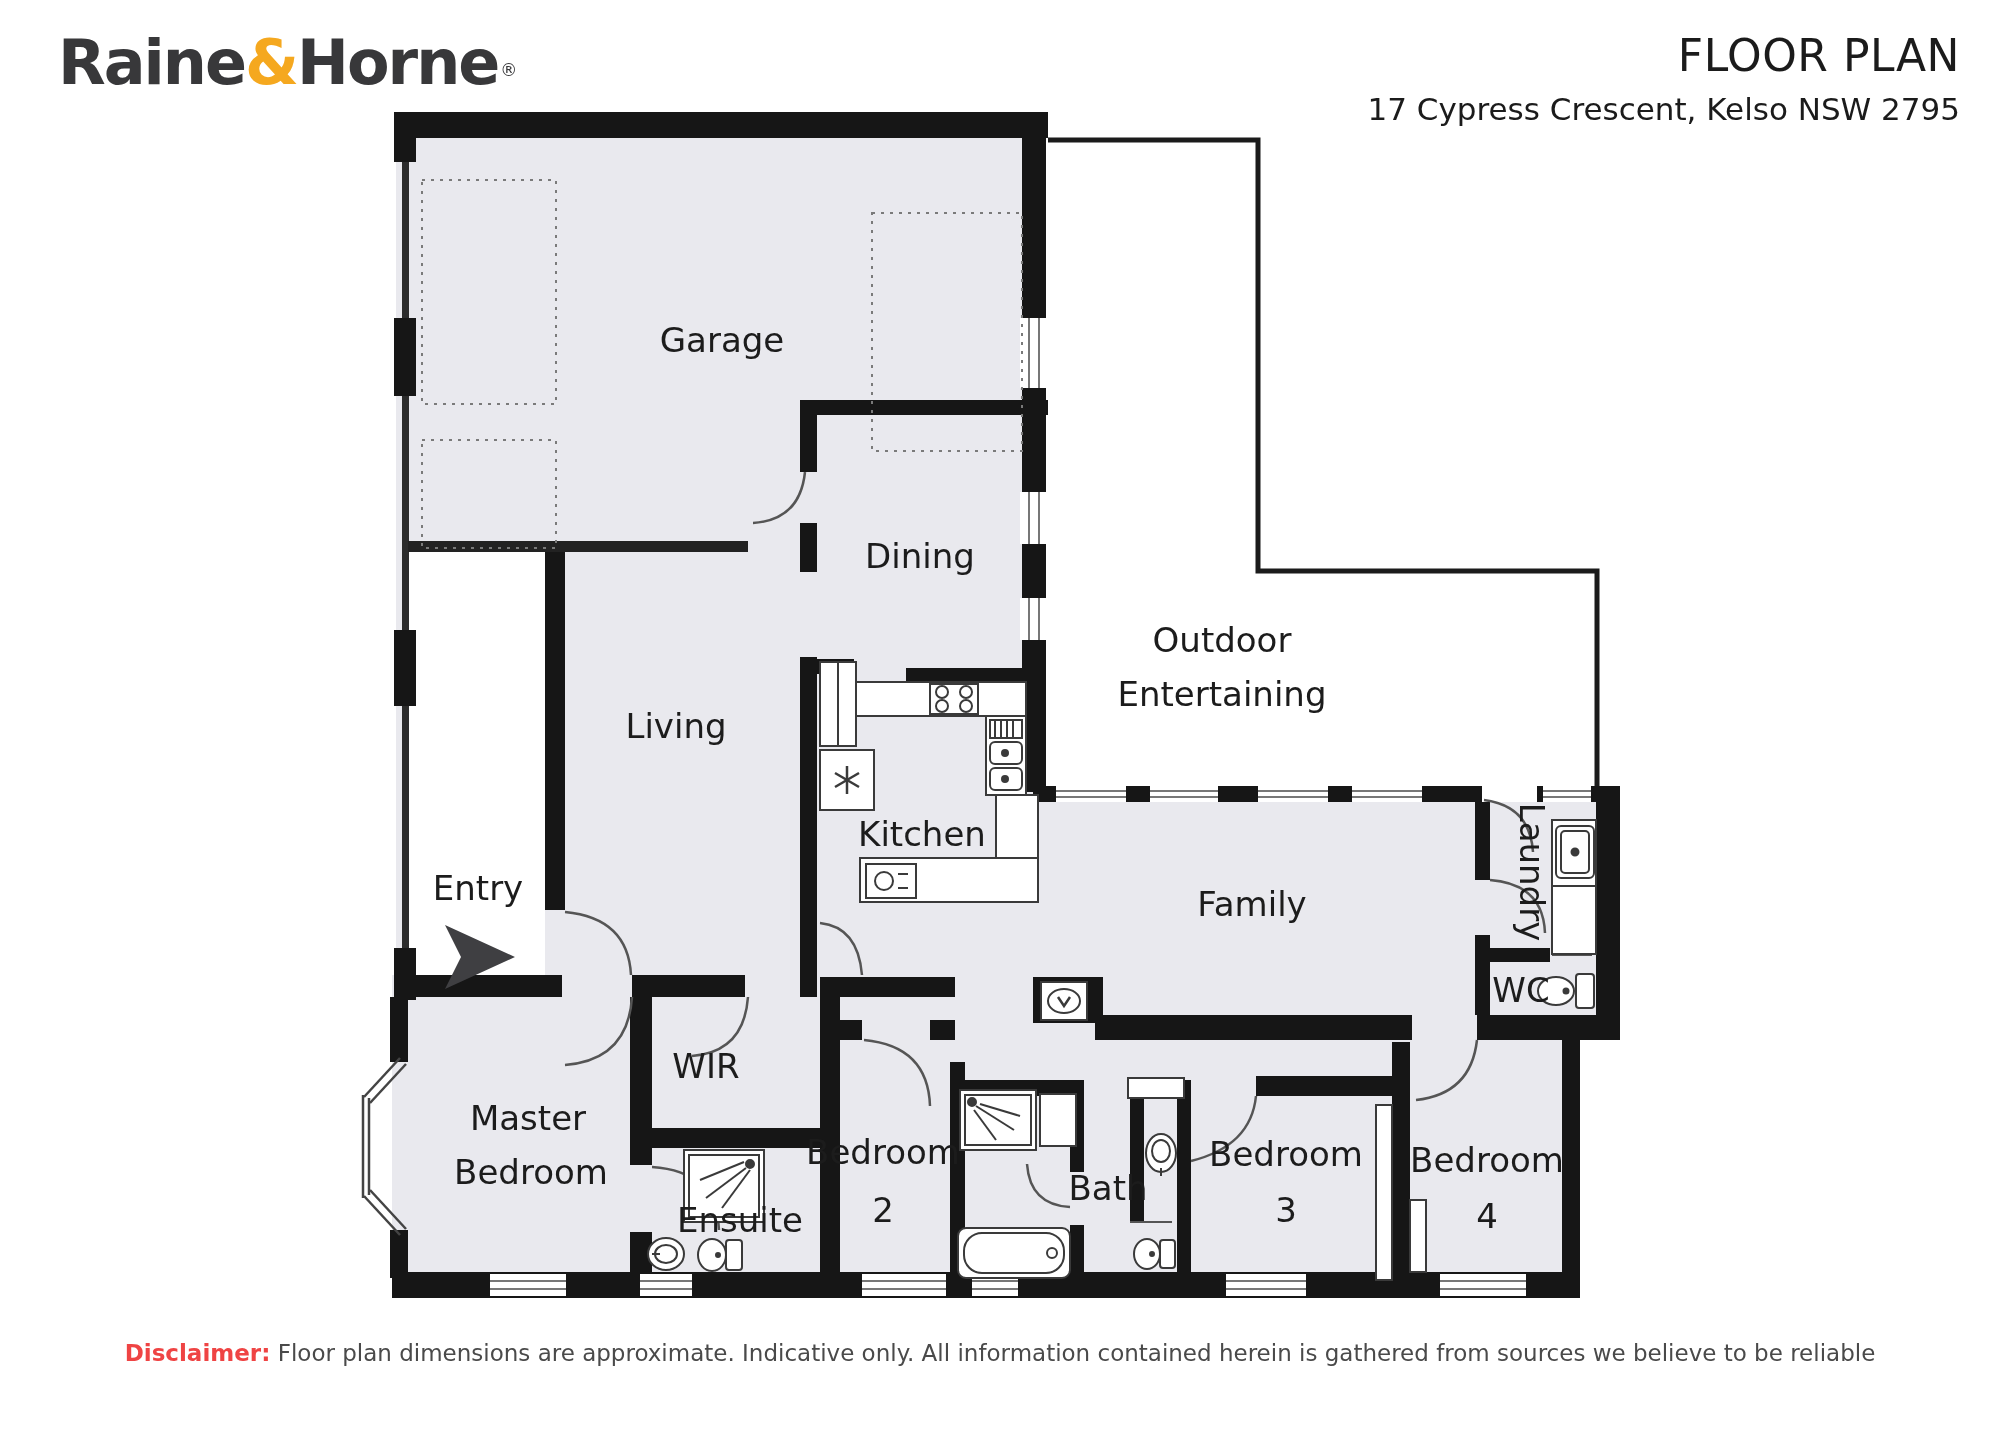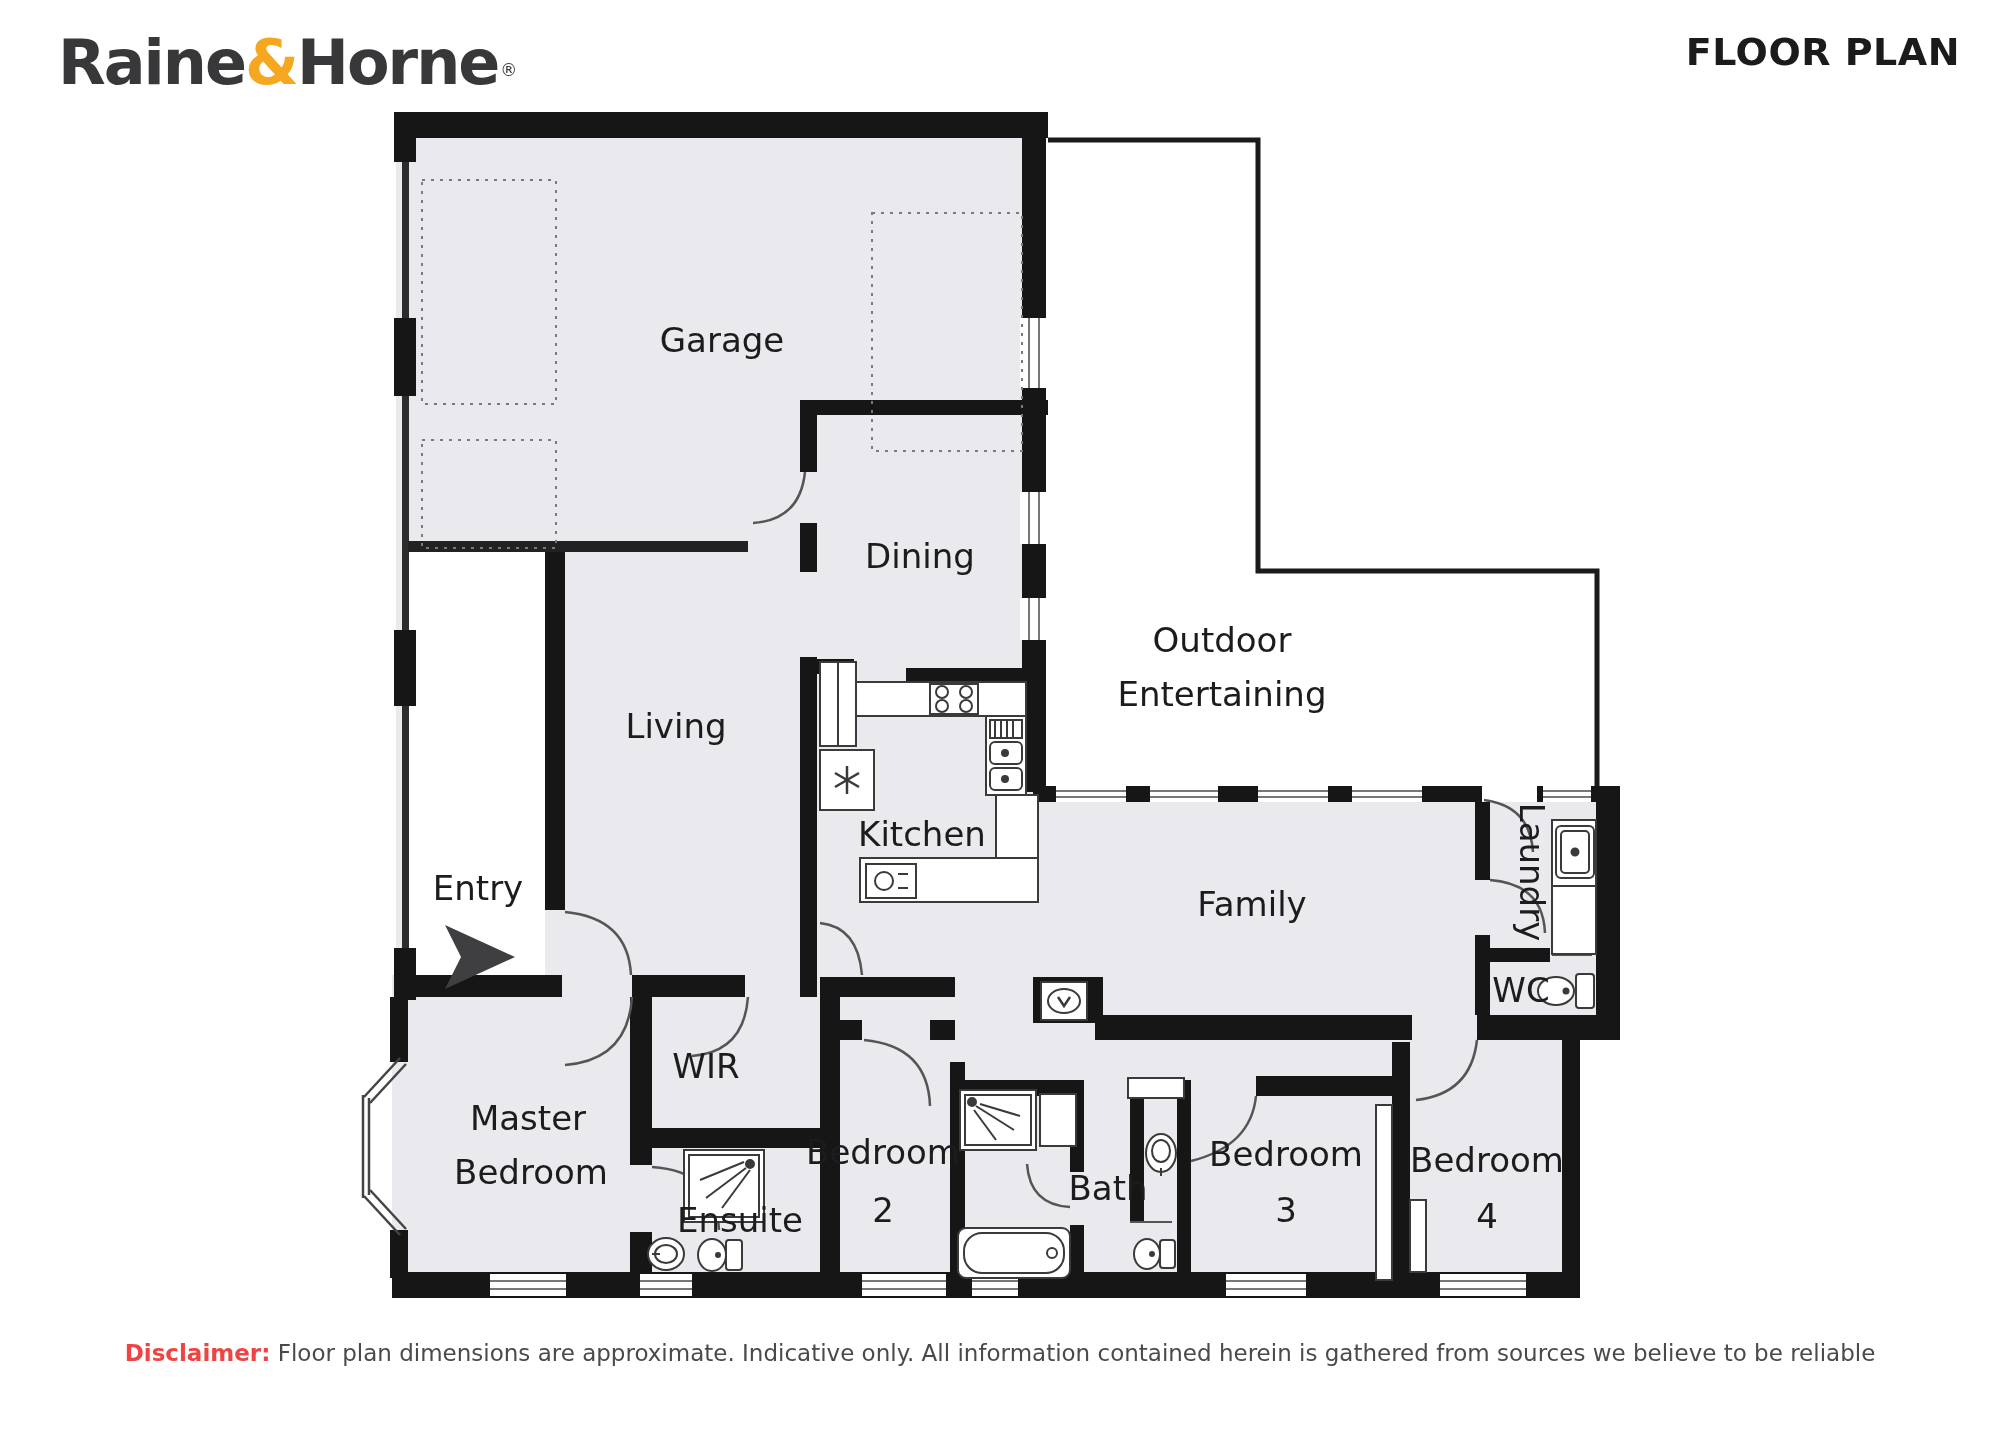--- a/index.html
+++ b/index.html
@@ -2,34 +2,35 @@
 <html><head>
 <meta charset="utf-8">
 <style>
   html,body{margin:0;padding:0;background:#fff;}
   body{width:2000px;height:1448px;position:relative;font-family:"DejaVu Sans","Liberation Sans",sans-serif;}
   .header{position:absolute;top:0;left:0;width:2000px;height:140px;}
   .logo{position:absolute;left:28px;top:26px;font-weight:bold;font-size:62px;letter-spacing:-2px;color:#38383a;white-space:nowrap;margin-left:30px;}
   .logo .amp{color:#F5A81F;}
   .logo .reg{font-size:17px;font-weight:normal;vertical-align:8px;letter-spacing:0;margin-left:2px;color:#38383a;}
   .title-block{position:absolute;right:40px;top:30px;text-align:right;color:#1b1b1b;}
-  .fp-title{font-size:38px;font-weight:bold;letter-spacing:0.5px;}
+  .fp-title{font-size:44px;font-weight:normal;letter-spacing:0.5px;}
   .fp-address{font-size:31px;margin-top:10px;font-weight:400;}
   .disclaimer{position:absolute;left:0;top:1332px;width:2000px;text-align:center;color:#4a4a4a;font-size:23px;line-height:42px;}
   .disclaimer b{color:#ef4444;}
   svg text{font-family:"DejaVu Sans","Liberation Sans",sans-serif;fill:#1c1c1c;}
   .room-label{font-size:34px;}
 </style>
 </head>
 <body>
 
 <div class="header">
   <div class="logo"><span>Raine</span><span class="amp">&amp;</span><span>Horne</span><span class="reg">®</span></div>
   <div class="title-block">
     <div class="fp-title">FLOOR PLAN</div>
+    <div class="fp-address">17 Cypress Crescent, Kelso NSW 2795</div>
   </div>
 </div>
 
 <svg width="2000" height="1448" viewBox="0 0 2000 1448" style="position:absolute;left:0;top:0;">
 
   <g>
     <rect x="396" y="112" width="650" height="885" fill="#e9e9ee"></rect>
     <rect x="1033" y="786" width="445" height="254" fill="#e9e9ee"></rect>
     <rect x="1478" y="786" width="142" height="249" fill="#e9e9ee"></rect>
     <rect x="392" y="975" width="1188" height="323" fill="#e9e9ee"></rect>

